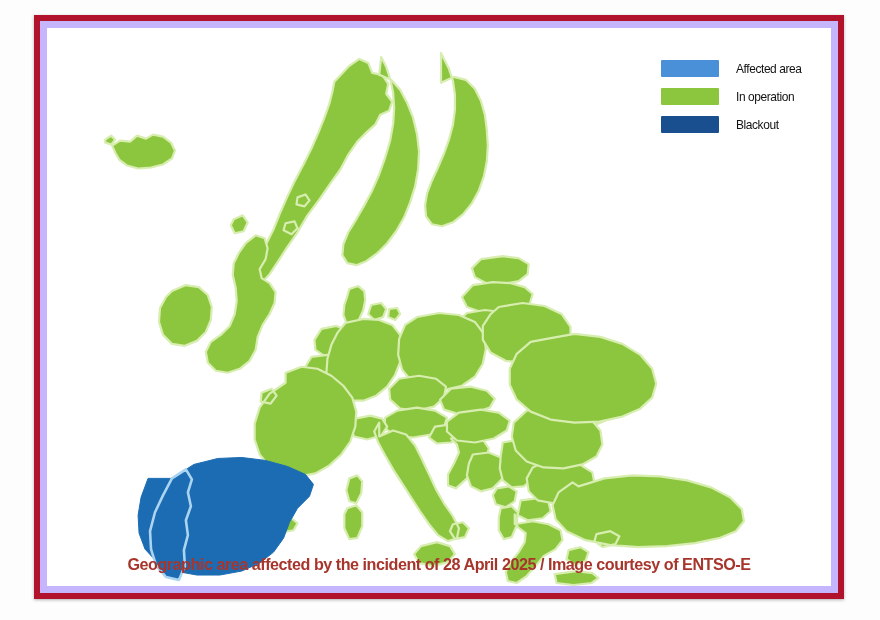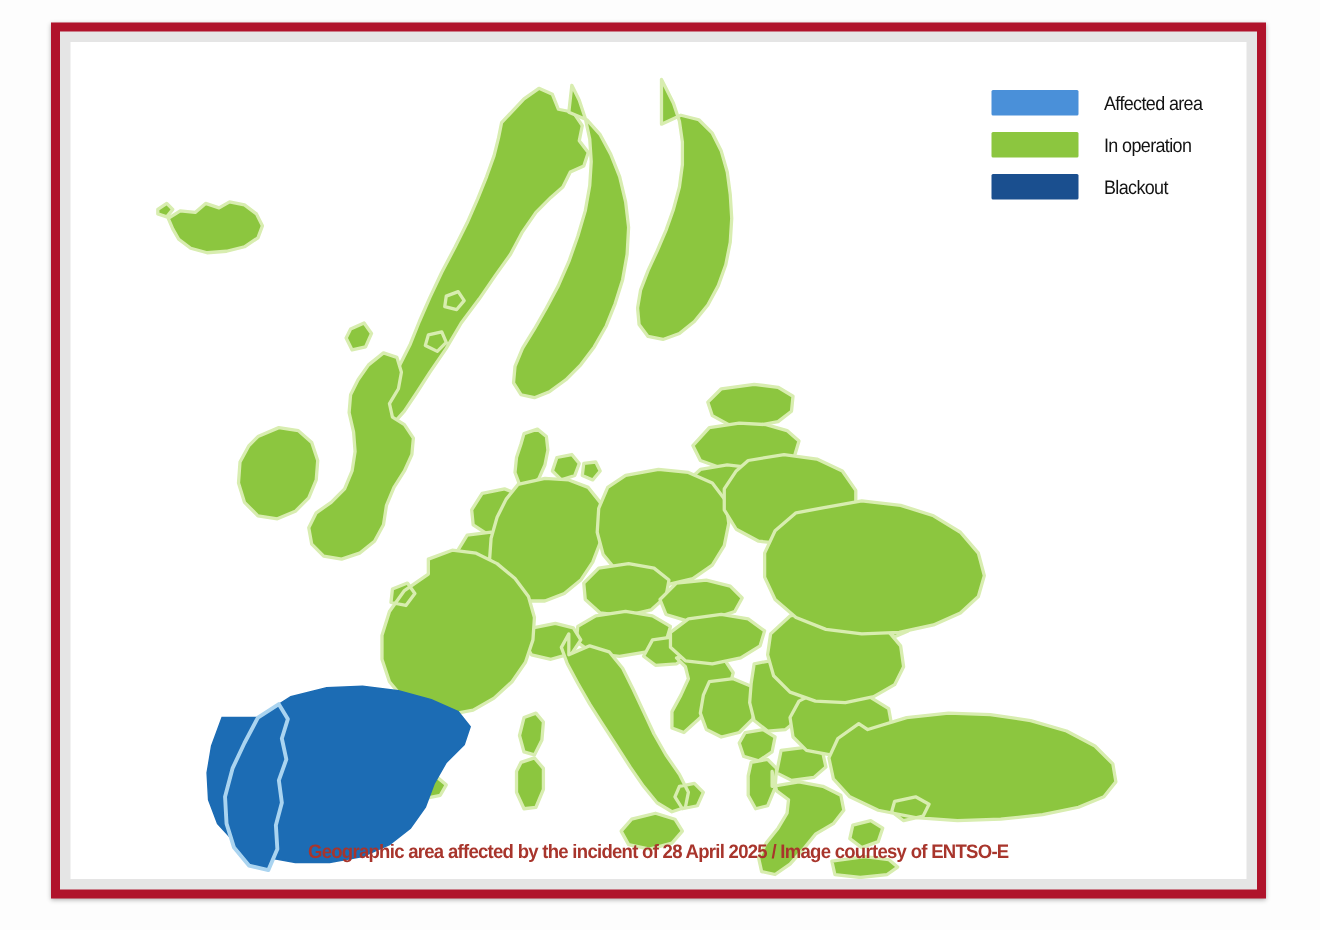--- a/index.html
+++ b/index.html
@@ -16,21 +16,21 @@
     position:absolute;
     left:34px;top:15px;
     width:810px;height:584px;
     background:#b0132b;           
     padding:6px;
     box-sizing:border-box;
     box-shadow:0 1px 3px rgba(0,0,0,.30);
   }
   .figure-frame-inner{
     width:100%;height:100%;
-    background:#e5e5e5;            
+    background:#c4b5fd;            
     padding:7px;
     box-sizing:border-box;
   }
   .figure-card{
     position:relative;
     width:100%;height:100%;
     background:#ffffff;
     box-sizing:border-box;
     overflow:hidden;
   }
@@ -61,21 +61,21 @@
     font-stretch:condensed;
     transform:scaleX(.92);
     transform-origin:left center;
   }
 
   
   .caption{
     position:absolute;
     left:0;right:0;bottom:11px;
     text-align:center;
-    font-size:13px;
+    font-size:17px;
     font-weight:bold;
     color:#a8352c;
     letter-spacing:-0.5px;
     white-space:nowrap;
     z-index:6;
   }
   .caption span{display:inline-block;transform:scaleX(.95);}
 </style>
 </head>
 <body>

